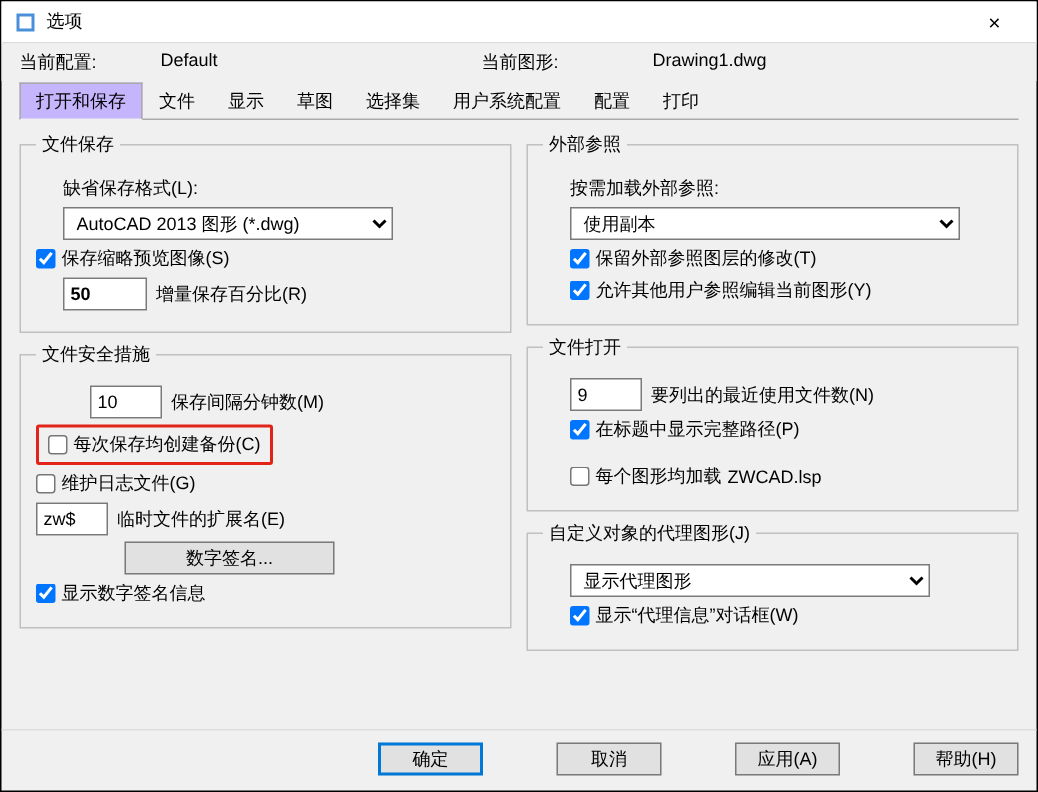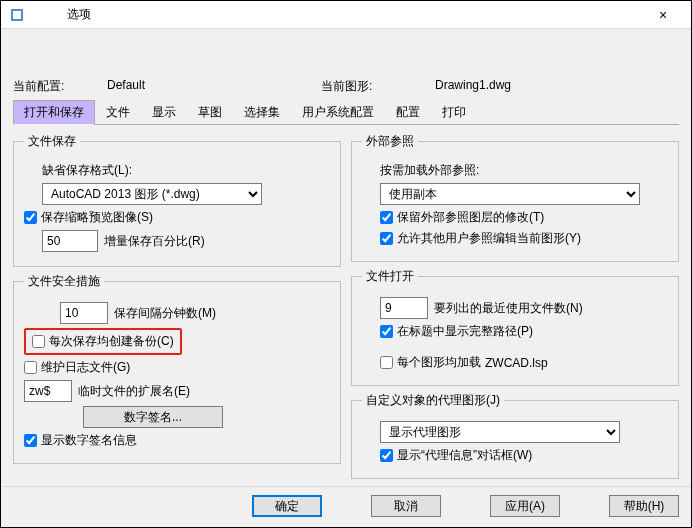--- a/index.html
+++ b/index.html
@@ -1,38 +1,38 @@
 <!DOCTYPE html>
 <html><head>
 <meta charset="utf-8">
 <style>
   * { box-sizing: border-box; font-family: "Microsoft YaHei", "SimSun", sans-serif; font-size: 12px; }
   body { margin: 0; background: #fff; }
   .window { width: 692px; height: 528px; border: 1px solid #000; background: #f0f0f0; display: flex; flex-direction: column; }
   .titlebar { height: 28px; background: #fff; display: flex; align-items: center; padding: 0 8px; border-bottom: 1px solid #ddd; }
   .titlebar .icon { width: 16px; height: 16px; margin-right: 6px; }
-  .titlebar .title { flex: 1; margin-left: 36px; }
+  .titlebar .title { flex: 1; }
   .titlebar .close { width: 40px; text-align: center; font-size: 14px; cursor: pointer; }
   .configrow { padding: 4px 12px; display: flex; gap: 4px; background: #f0f0f0; }
-  .configrow span { display: inline-block; margin-top: 45px; }
+  .configrow span { display: inline-block; }
   .cl1 { width: 90px; } .cl2 { width: 210px; } .cl3 { width: 110px; }
   .tabs { display: flex; border-bottom: 1px solid #aaa; margin: 0 12px; }
   .tab { padding: 3px 10px; border: 1px solid transparent; border-bottom: none; cursor: pointer; position: relative; top: 1px; }
   .tab.active { background: #c4b5fd; border-color: #aaa; border-bottom: 1px solid #f0f0f0; }
   .tabcontent { flex: 1; padding: 8px 12px 4px 12px; display: flex; gap: 10px; }
   .col { flex: 1; display: flex; flex-direction: column; gap: 6px; }
   fieldset { border: 1px solid #c0c0c0; padding: 8px 10px 10px 10px; margin: 0; }
   legend { padding: 0 4px; }
   .row { display: flex; align-items: center; gap: 6px; margin: 4px 0; }
   .indent { margin-left: 18px; }
   label.cb { display: flex; align-items: center; gap: 4px; cursor: pointer; }
   input[type=checkbox] { margin: 0; }
   select, input[type=text] { border: 1px solid #7a7a7a; background: #fff; padding: 2px 4px; height: 22px; }
   select { width: 220px; }
-  input.small { width: 56px; }
+  input.small { width: 56px; font-weight: bold; }
   input.tiny { width: 48px; }
   .btn { min-width: 70px; height: 22px; border: 1px solid #7a7a7a; background: #e1e1e1; cursor: pointer; padding: 0 10px; margin-left: 41px; }
   .btn.primary { border: 2px solid #0078d7; }
   .redbox { border: 2.5px solid #e2231a; padding: 3px 6px; border-radius: 2px; display: inline-flex; }
   .footer { padding: 8px 12px 10px; display: flex; justify-content: flex-end; gap: 8px; border-top: 1px solid #ddd; }
   .wideselect { width: 260px; }
   .midselect { width: 240px; }
   .sigbtn { width: 140px; }
 </style>
 </head>

